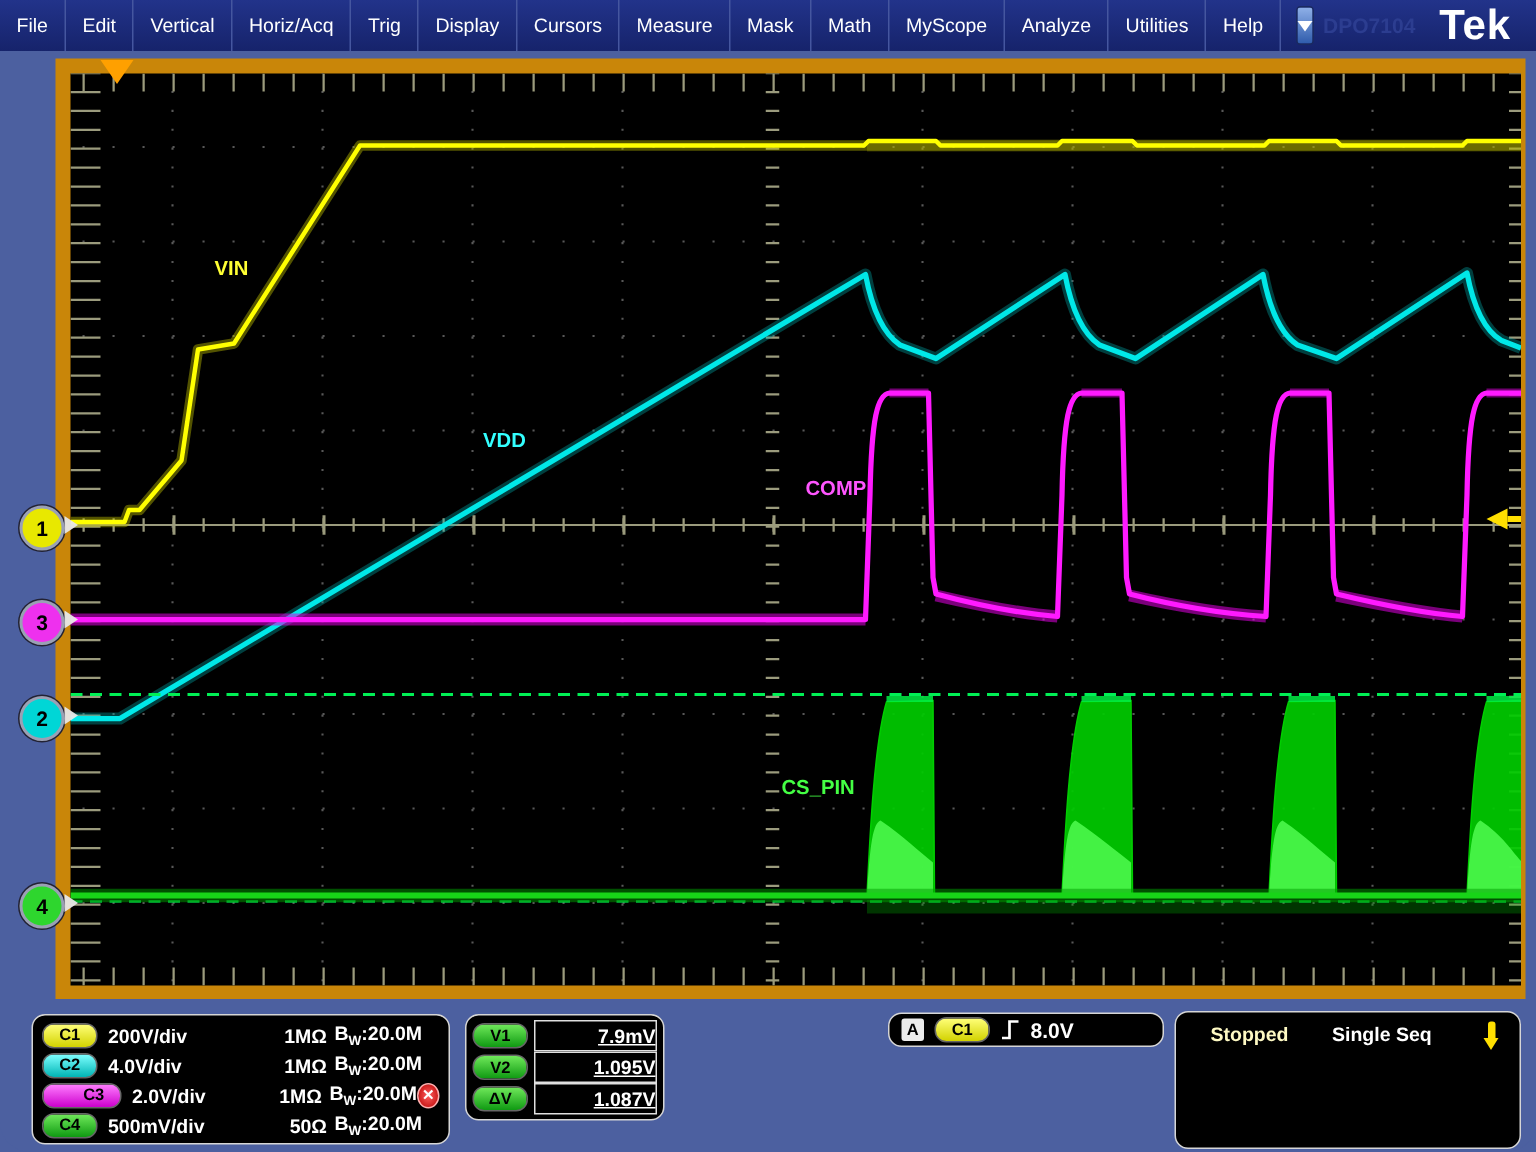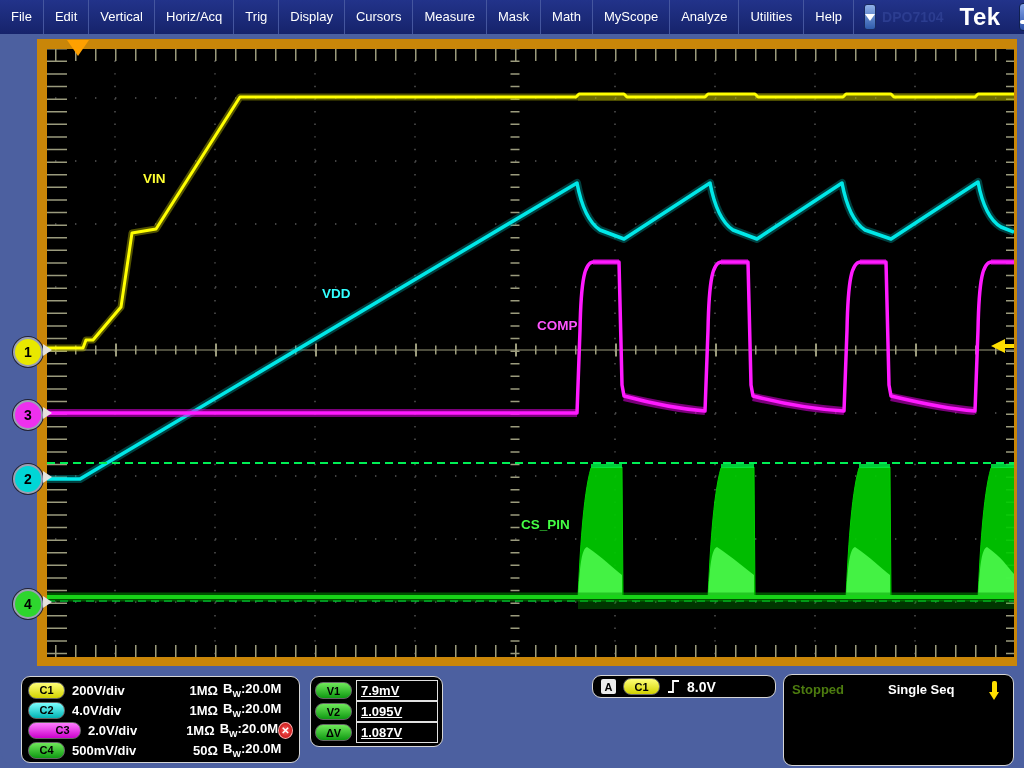--- a/index.html
+++ b/index.html
@@ -11,21 +11,21 @@
     background:linear-gradient(#22338a,#16236b);display:flex;align-items:stretch;color:#fff;}
   .menu-item{font-size:13px;line-height:34px;padding:0 11px;border-right:1px solid #45569f;
     white-space:nowrap;cursor:default;}
   .menu-drop-btn{width:26px;height:24px;margin:4px 6px 0 10px;border-radius:3px;
     background:linear-gradient(#8fb0e8,#2f5cac);border:1px solid #1a2a60;
     display:flex;align-items:center;justify-content:center;}
   .menu-drop-btn .tri{width:0;height:0;border-left:5px solid transparent;
     border-right:5px solid transparent;border-top:7px solid #fff;}
   .tb-spacer{flex:1;}
   .model-label{font-size:14px;line-height:34px;color:#2c3d90;font-weight:bold;margin-right:16px;}
-  .brand{font-size:24px;line-height:34px;font-weight:bold;letter-spacing:.5px;margin-right:18px;}
+  .brand{font-size:28px;line-height:34px;font-weight:bold;letter-spacing:.5px;margin-right:18px;}
   .win-btn{width:36px;height:26px;margin-top:3px;border-radius:4px;border:1px solid #102050;
     display:flex;align-items:center;justify-content:center;font-weight:bold;}
   .win-min{background:linear-gradient(#86a5e8,#2a50a8);margin-right:12px;}
   .win-min .dash{width:14px;height:4px;background:#fff;border-radius:2px;margin-top:10px;}
 
   
   .frame{position:absolute;left:37px;top:39px;width:980px;height:627px;background:#c98609;}
   .plot{position:absolute;left:47px;top:49px;width:967px;height:608px;background:#000;}
   .plot svg{display:block;}
 
@@ -60,36 +60,36 @@
   .ch-row{display:flex;align-items:center;height:20px;font-size:13px;font-weight:bold;}
   .ch-scale{margin-left:7px;width:96px;}
   .ch-imp{width:50px;text-align:right;}
   .ch-bw{margin-left:5px;flex:1;}
   .ch-bw sub{font-size:9px;}
   .x-badge{width:15px;height:15px;border-radius:50%;background:radial-gradient(#ff6060,#b80000);
     border:1px solid #ffb0b0;color:#fff;font-size:10px;font-weight:bold;
     display:flex;align-items:center;justify-content:center;}
 
   .meas-panel{left:310px;top:676px;width:133px;height:71px;padding:3px 4px;box-sizing:border-box;}
-  .meas-row{display:flex;align-items:center;height:21px;}
+  .meas-row{display:flex;align-items:center;height:21px;text-align:right;}
   .meas-box{margin-left:4px;width:84px;height:19px;border:1px solid #e0e0e0;
     background:#000;font-size:13px;font-weight:bold;line-height:19px;padding-left:4px;text-decoration:underline;}
 
   .trig-panel{left:592px;top:675px;width:184px;height:23px;display:flex;align-items:center;
     padding:0 8px;box-sizing:border-box;gap:7px;}
   .a-badge{width:15px;height:15px;background:#ececec;border-radius:2px;color:#000;
     font-size:11px;font-weight:bold;display:flex;align-items:center;justify-content:center;}
   .trig-level{font-size:14px;font-weight:bold;}
 
   .horiz-panel{left:783px;top:674px;width:231px;height:92px;padding:4px 8px;box-sizing:border-box;
     font-size:13px;font-weight:bold;}
   .hz-row{position:relative;height:22px;line-height:22px;display:flex;}
   .hz-rate{margin-left:5px;}
   .hz-res{margin-left:auto;}
-  .hz-stopped{color:#4d7c0f;}
+  .hz-stopped{color:#fef9c3;margin-left:15px;}
   .hz-mode{position:absolute;left:96px;}
   .hz-rl{position:absolute;left:144px;}
   .therm{position:absolute;right:6px;top:2px;width:10px;height:20px;}
   .therm .bar{width:5px;height:11px;background:#ffdf00;margin:0 auto;border-radius:2px 2px 0 0;}
   .therm .tip{width:0;height:0;margin:0 auto;border-left:5px solid transparent;
     border-right:5px solid transparent;border-top:8px solid #ffdf00;}
 
   .wl{font-weight:bold;font-size:13.5px;font-family:"Liberation Sans",sans-serif;}
 </style>
 </head>

